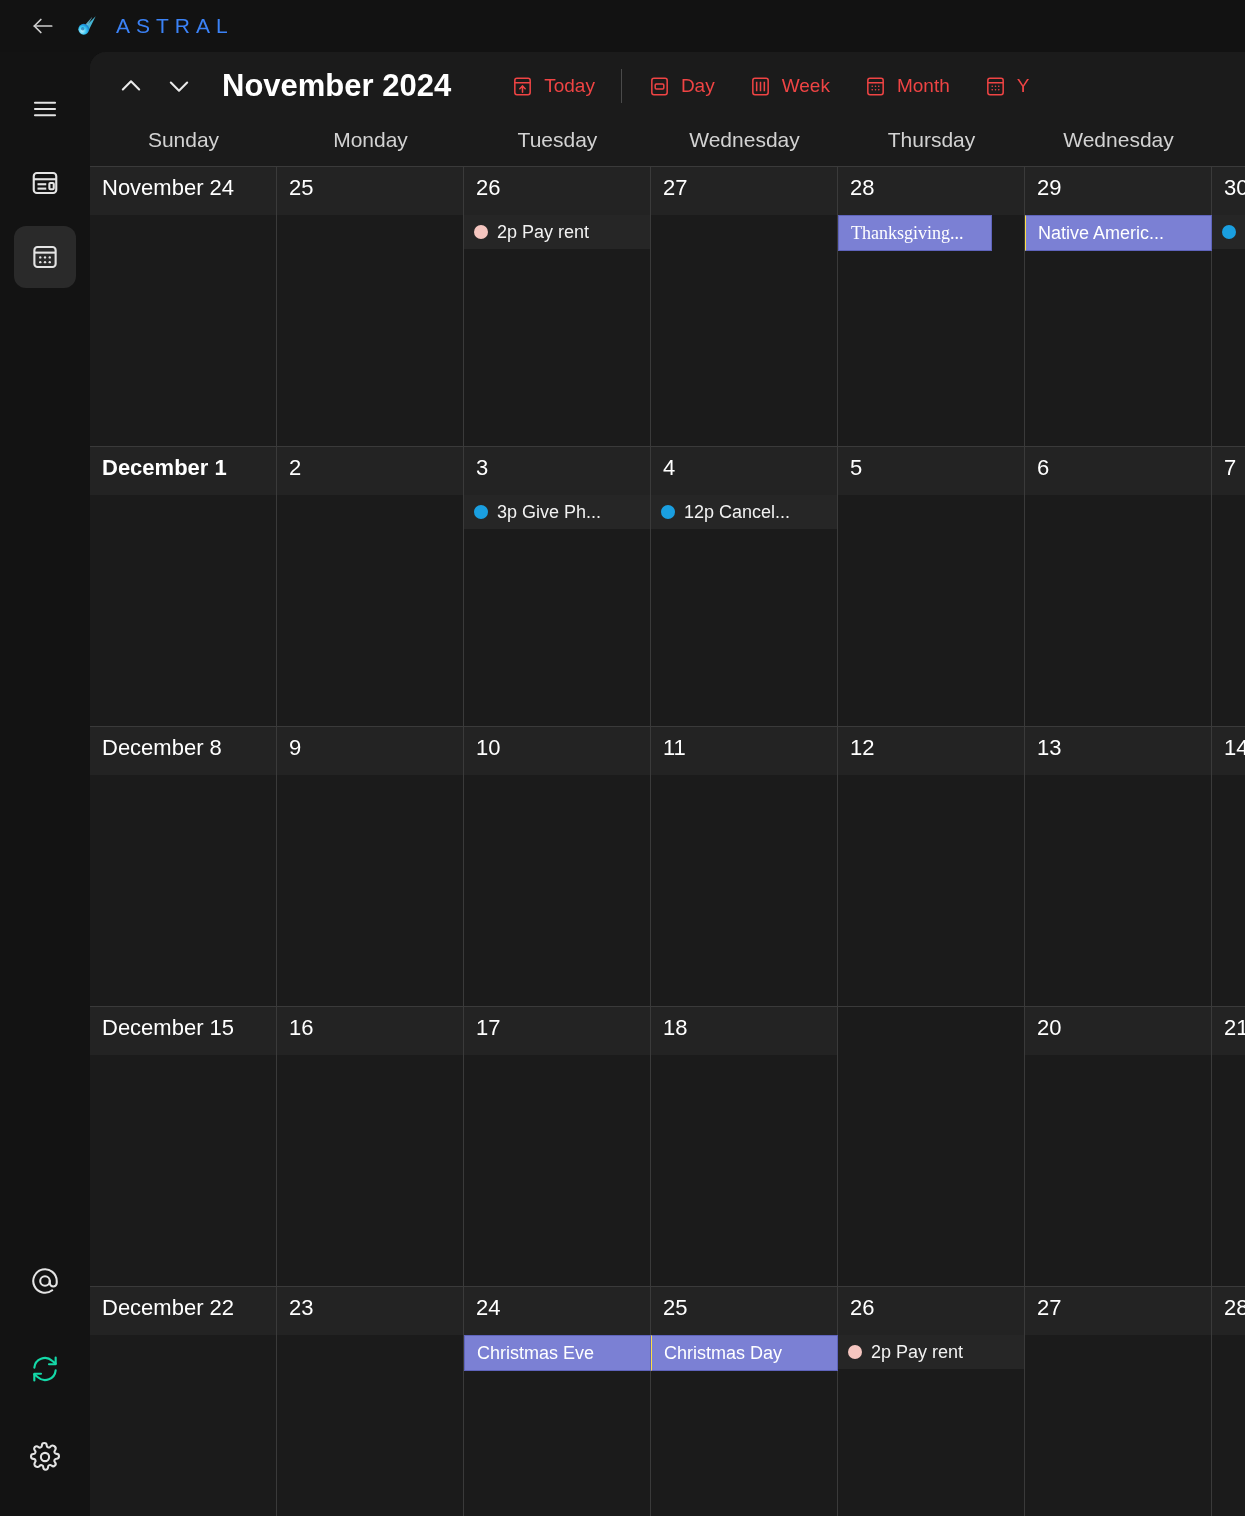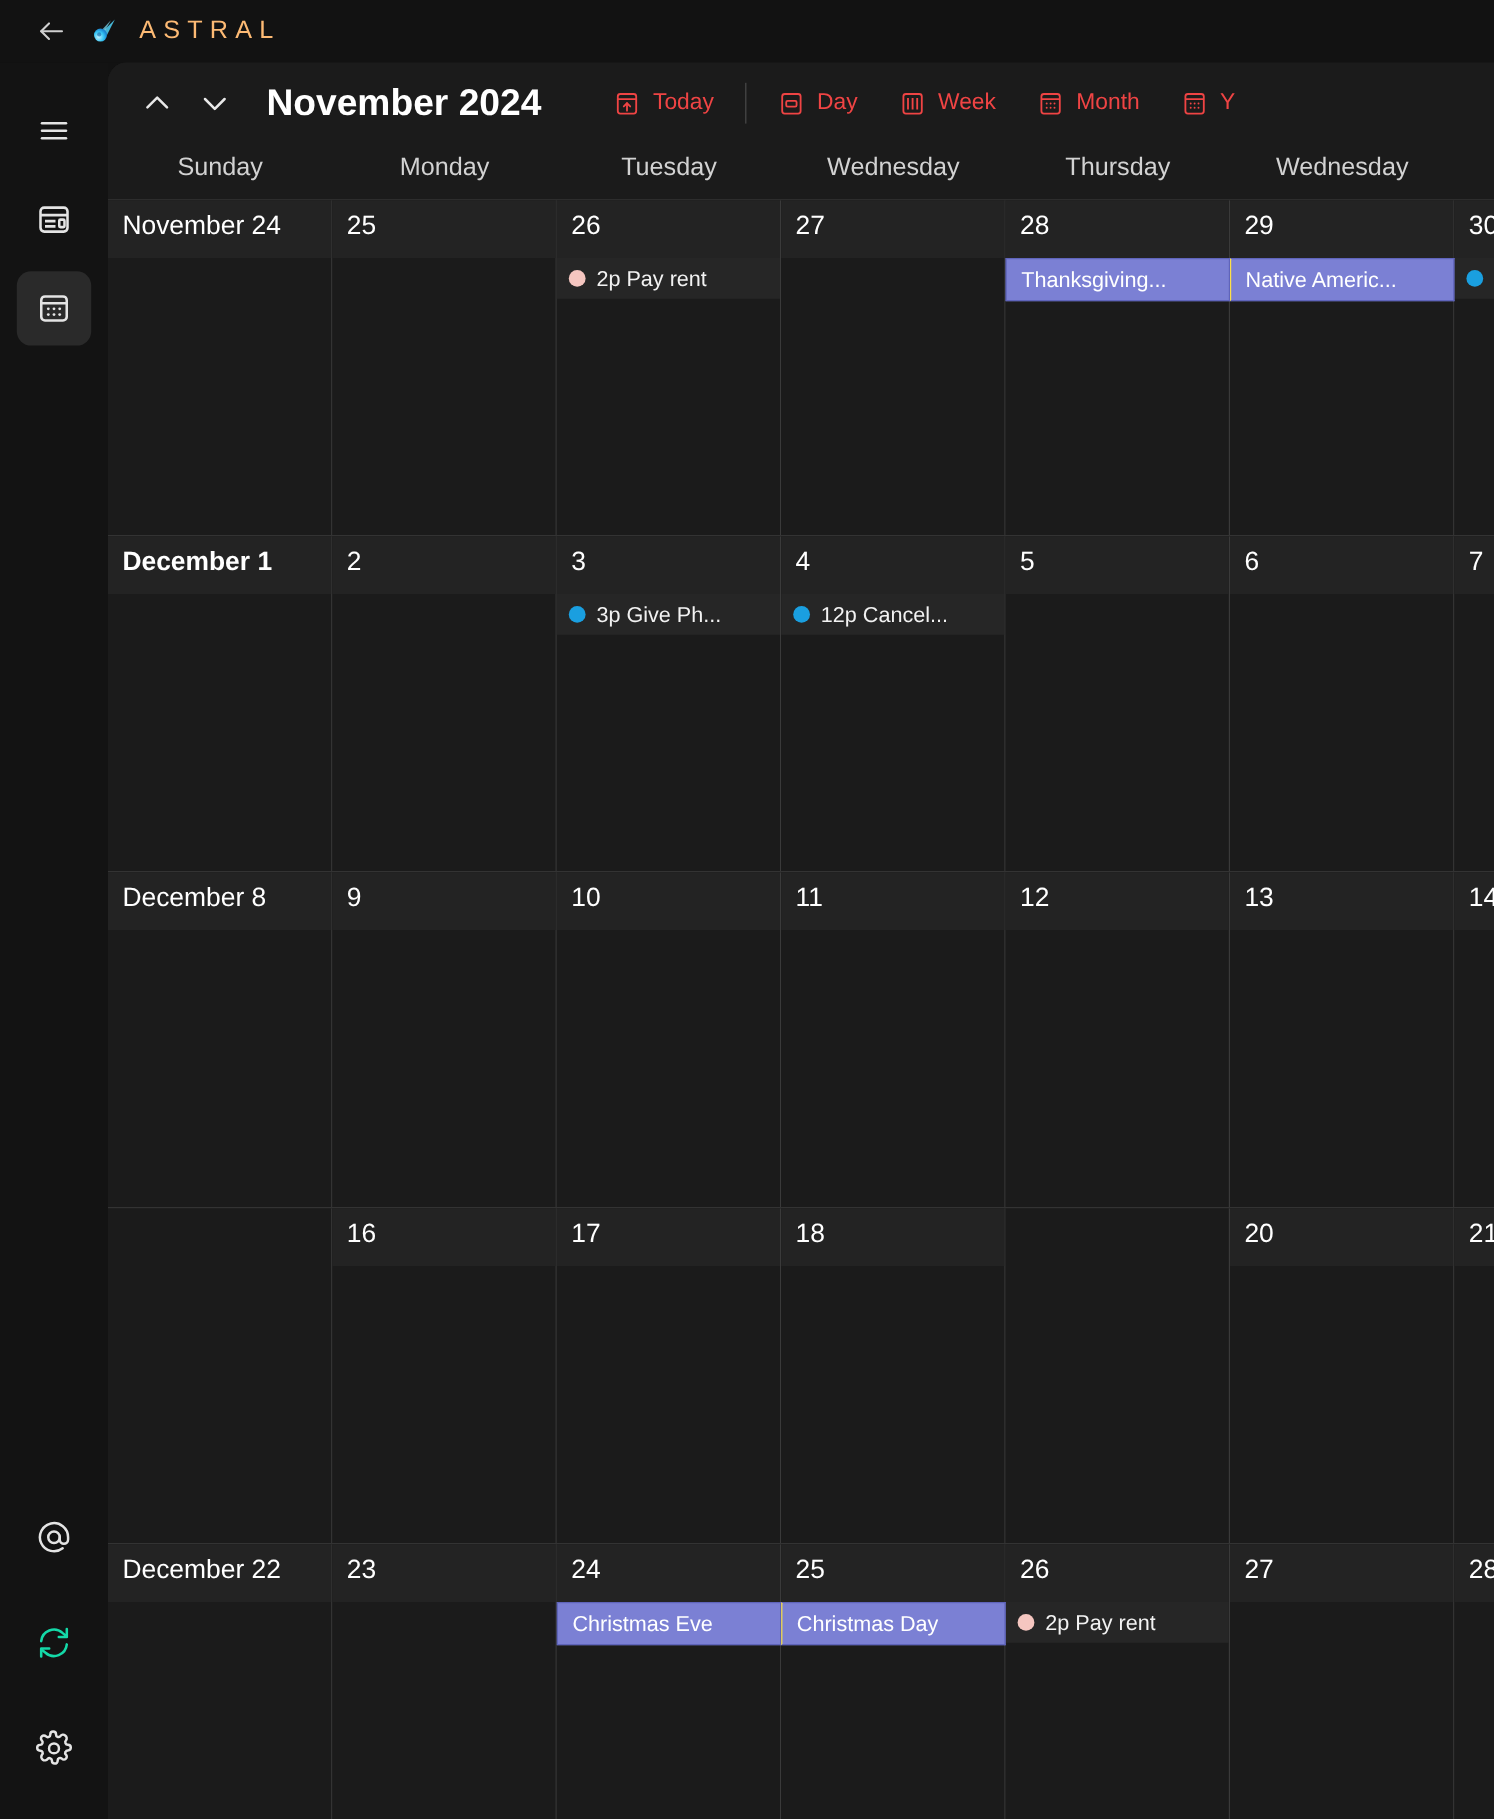--- a/index.html
+++ b/index.html
@@ -32,21 +32,21 @@
     background: #121212;
   }
   .back-arrow {
     width: 30px; height: 30px;
     display: flex; align-items: center; justify-content: center;
     color: #cfcfcf;
     cursor: pointer;
   }
   .logo-comet { width: 30px; height: 30px; display:flex; align-items:center; justify-content:center; }
   .app-title {
-    color: #fdba74;
+    color: #3b82f6;
     font-size: 21px;
     letter-spacing: 6px;
     font-weight: 400;
     white-space: nowrap;
   }
 
   
   .body-row { flex: 1; display: flex; min-height: 0; }
 
   
@@ -484,21 +484,21 @@
               <div class="day-num-strip">
                 <div class="day-num">30</div>
               </div>
               <div class="day-events">
                 <div class="event-chip">
                   <span class="event-dot" style="background: rgb(26, 159, 224);"></span>
                 </div>
               </div>
             </div>
             <div class="holiday-layer">
-              <div class="holiday-bar" style="left: 748px; width: 187px; background: rgb(123, 128, 212);">
+              <div class="holiday-bar" style="left: 748px; width: 154px; background: rgb(123, 128, 212); font-family: Liberation Serif, serif;">
                 <span class="holiday-label">Thanksgiving...</span>
               </div>
               <div class="holiday-bar" style="left: 935px; width: 187px; background: rgb(123, 128, 212);">
                 <span class="holiday-label">Native Americ...</span>
               </div>
             </div>
           </div>
           <div class="week-row">
             <div class="day-cell">
               <div class="day-num-strip">
@@ -592,20 +592,23 @@
             </div>
             <div class="day-cell">
               <div class="day-num-strip">
                 <div class="day-num">14</div>
               </div>
               <div class="day-events"></div>
             </div>
           </div>
           <div class="week-row">
             <div class="day-cell">
+              <div class="day-num-strip">
+                <div class="day-num">December 15</div>
+              </div>
               <div class="day-events"></div>
             </div>
             <div class="day-cell">
               <div class="day-num-strip">
                 <div class="day-num">16</div>
               </div>
               <div class="day-events"></div>
             </div>
             <div class="day-cell">
               <div class="day-num-strip">

